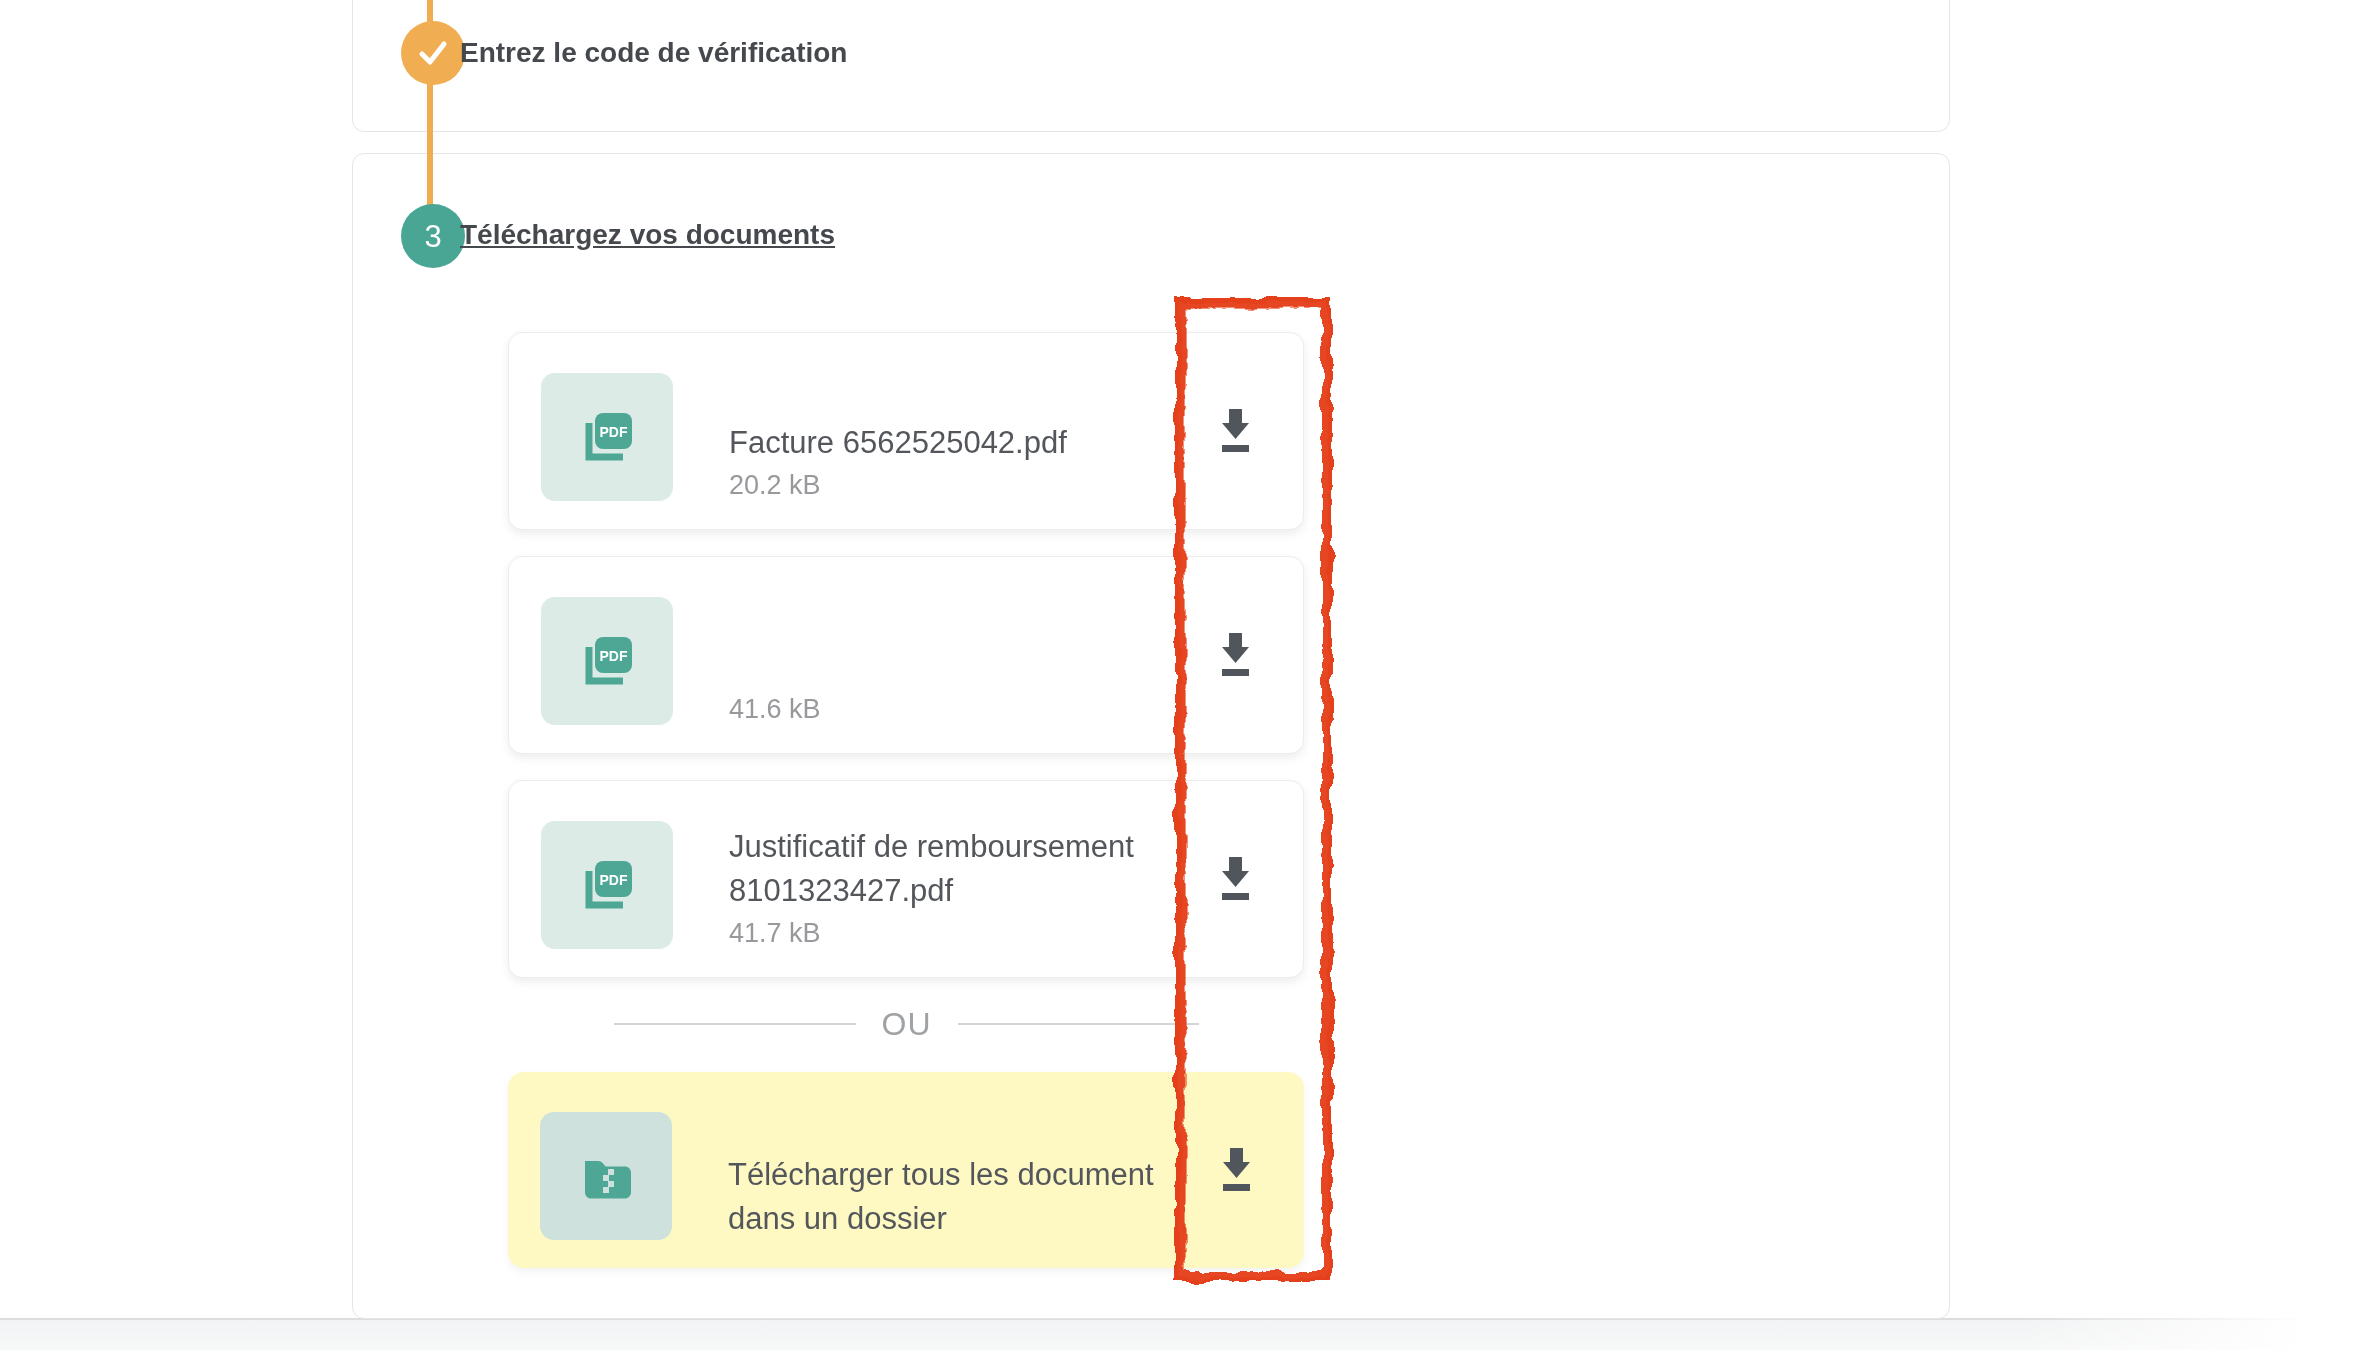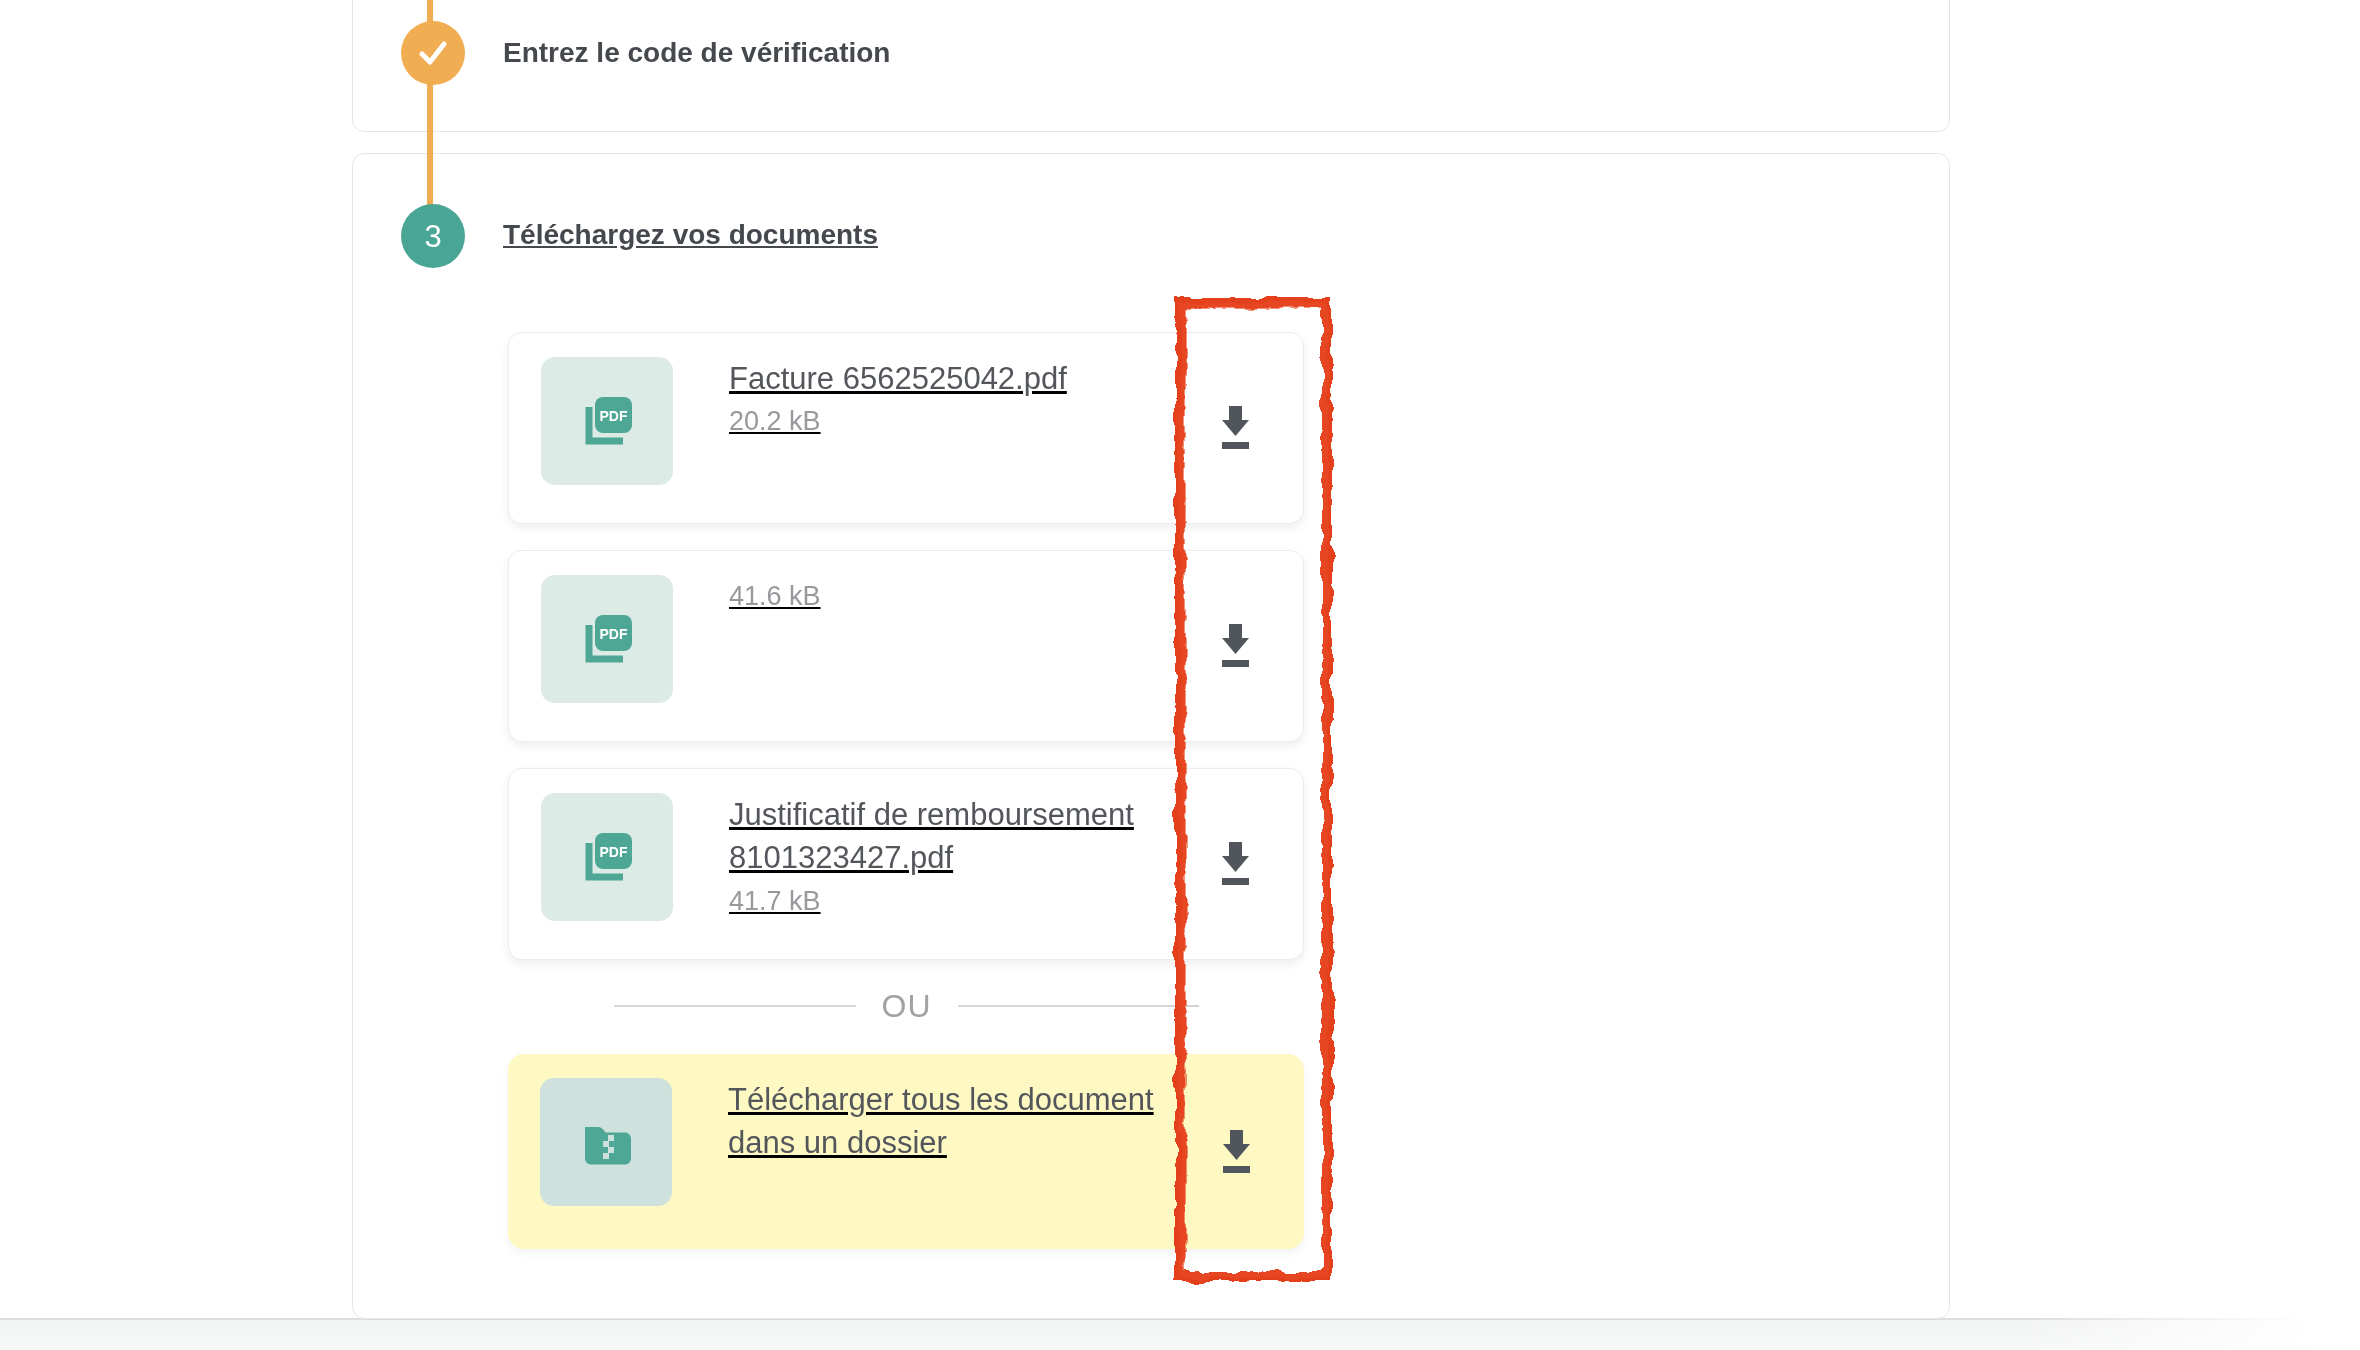--- a/index.html
+++ b/index.html
@@ -12,29 +12,29 @@
   .connector{position:absolute;left:427px;top:0;width:6px;height:206px;background:#f0ac50;z-index:3;}
   .step-circle{position:absolute;width:64px;height:64px;border-radius:50%;z-index:4;
     display:flex;align-items:center;justify-content:center;}
   .step-circle.orange{left:401px;top:21px;background:#f0ad52;}
   .step-circle.teal{left:401px;top:204px;background:#49a594;}
   .step-number{color:#ffffff;font-size:31px;line-height:1;}
   
   .panel{position:absolute;left:352px;width:1596px;background:#fff;border:1px solid #e4e5e6;border-radius:12px;z-index:1;}
   .panel.top{top:-46px;height:176px;}
   .panel.main{top:153px;height:1164px;}
-  .step-title{position:absolute;left:503px;font-size:28px;font-weight:bold;color:#45494e;z-index:4;}
+  .step-title{position:absolute;left:460px;font-size:28px;font-weight:bold;color:#45494e;z-index:4;}
   .step-title.t2{top:37px;}
   .step-title.t3{top:219px;text-decoration:underline;}
   
   .doc-list{position:absolute;left:508px;top:332px;width:796px;z-index:2;}
   .doc-card{
-    box-sizing:border-box;display:flex;align-items:flex-start;position:relative;
+    box-sizing:border-box;display:flex;align-items:flex-end;position:relative;
     min-height:192px;background:#ffffff;border:1px solid #ececec;border-radius:14px;
-    box-shadow:0 4px 10px rgba(0,0,0,0.07);padding:24px 90px 28px 32px;margin-bottom:26px;text-decoration:underline;
+    box-shadow:0 4px 10px rgba(0,0,0,0.07);padding:40px 90px 28px 32px;margin-bottom:26px;
   }
   .doc-card.gray{background:#fef9c3;border:none;border-radius:16px;min-height:195px;
     box-shadow:0 4px 10px rgba(0,0,0,0.05);margin-bottom:0;cursor:pointer;}
   .tile{flex:0 0 132px;width:132px;height:128px;border-radius:14px;background:#dcebe5;
     display:flex;align-items:center;justify-content:center;}
   .doc-card.gray .tile{background:#cfe1dc;}
   .doc-text{margin-left:56px;max-width:480px;}
   .doc-title{font-size:31px;line-height:1.4;color:#53565b;}
   .doc-size{font-size:27px;color:#97999c;margin-top:6px;}
   .dl-btn{position:absolute;right:50px;top:50%;transform:translateY(-50%);

